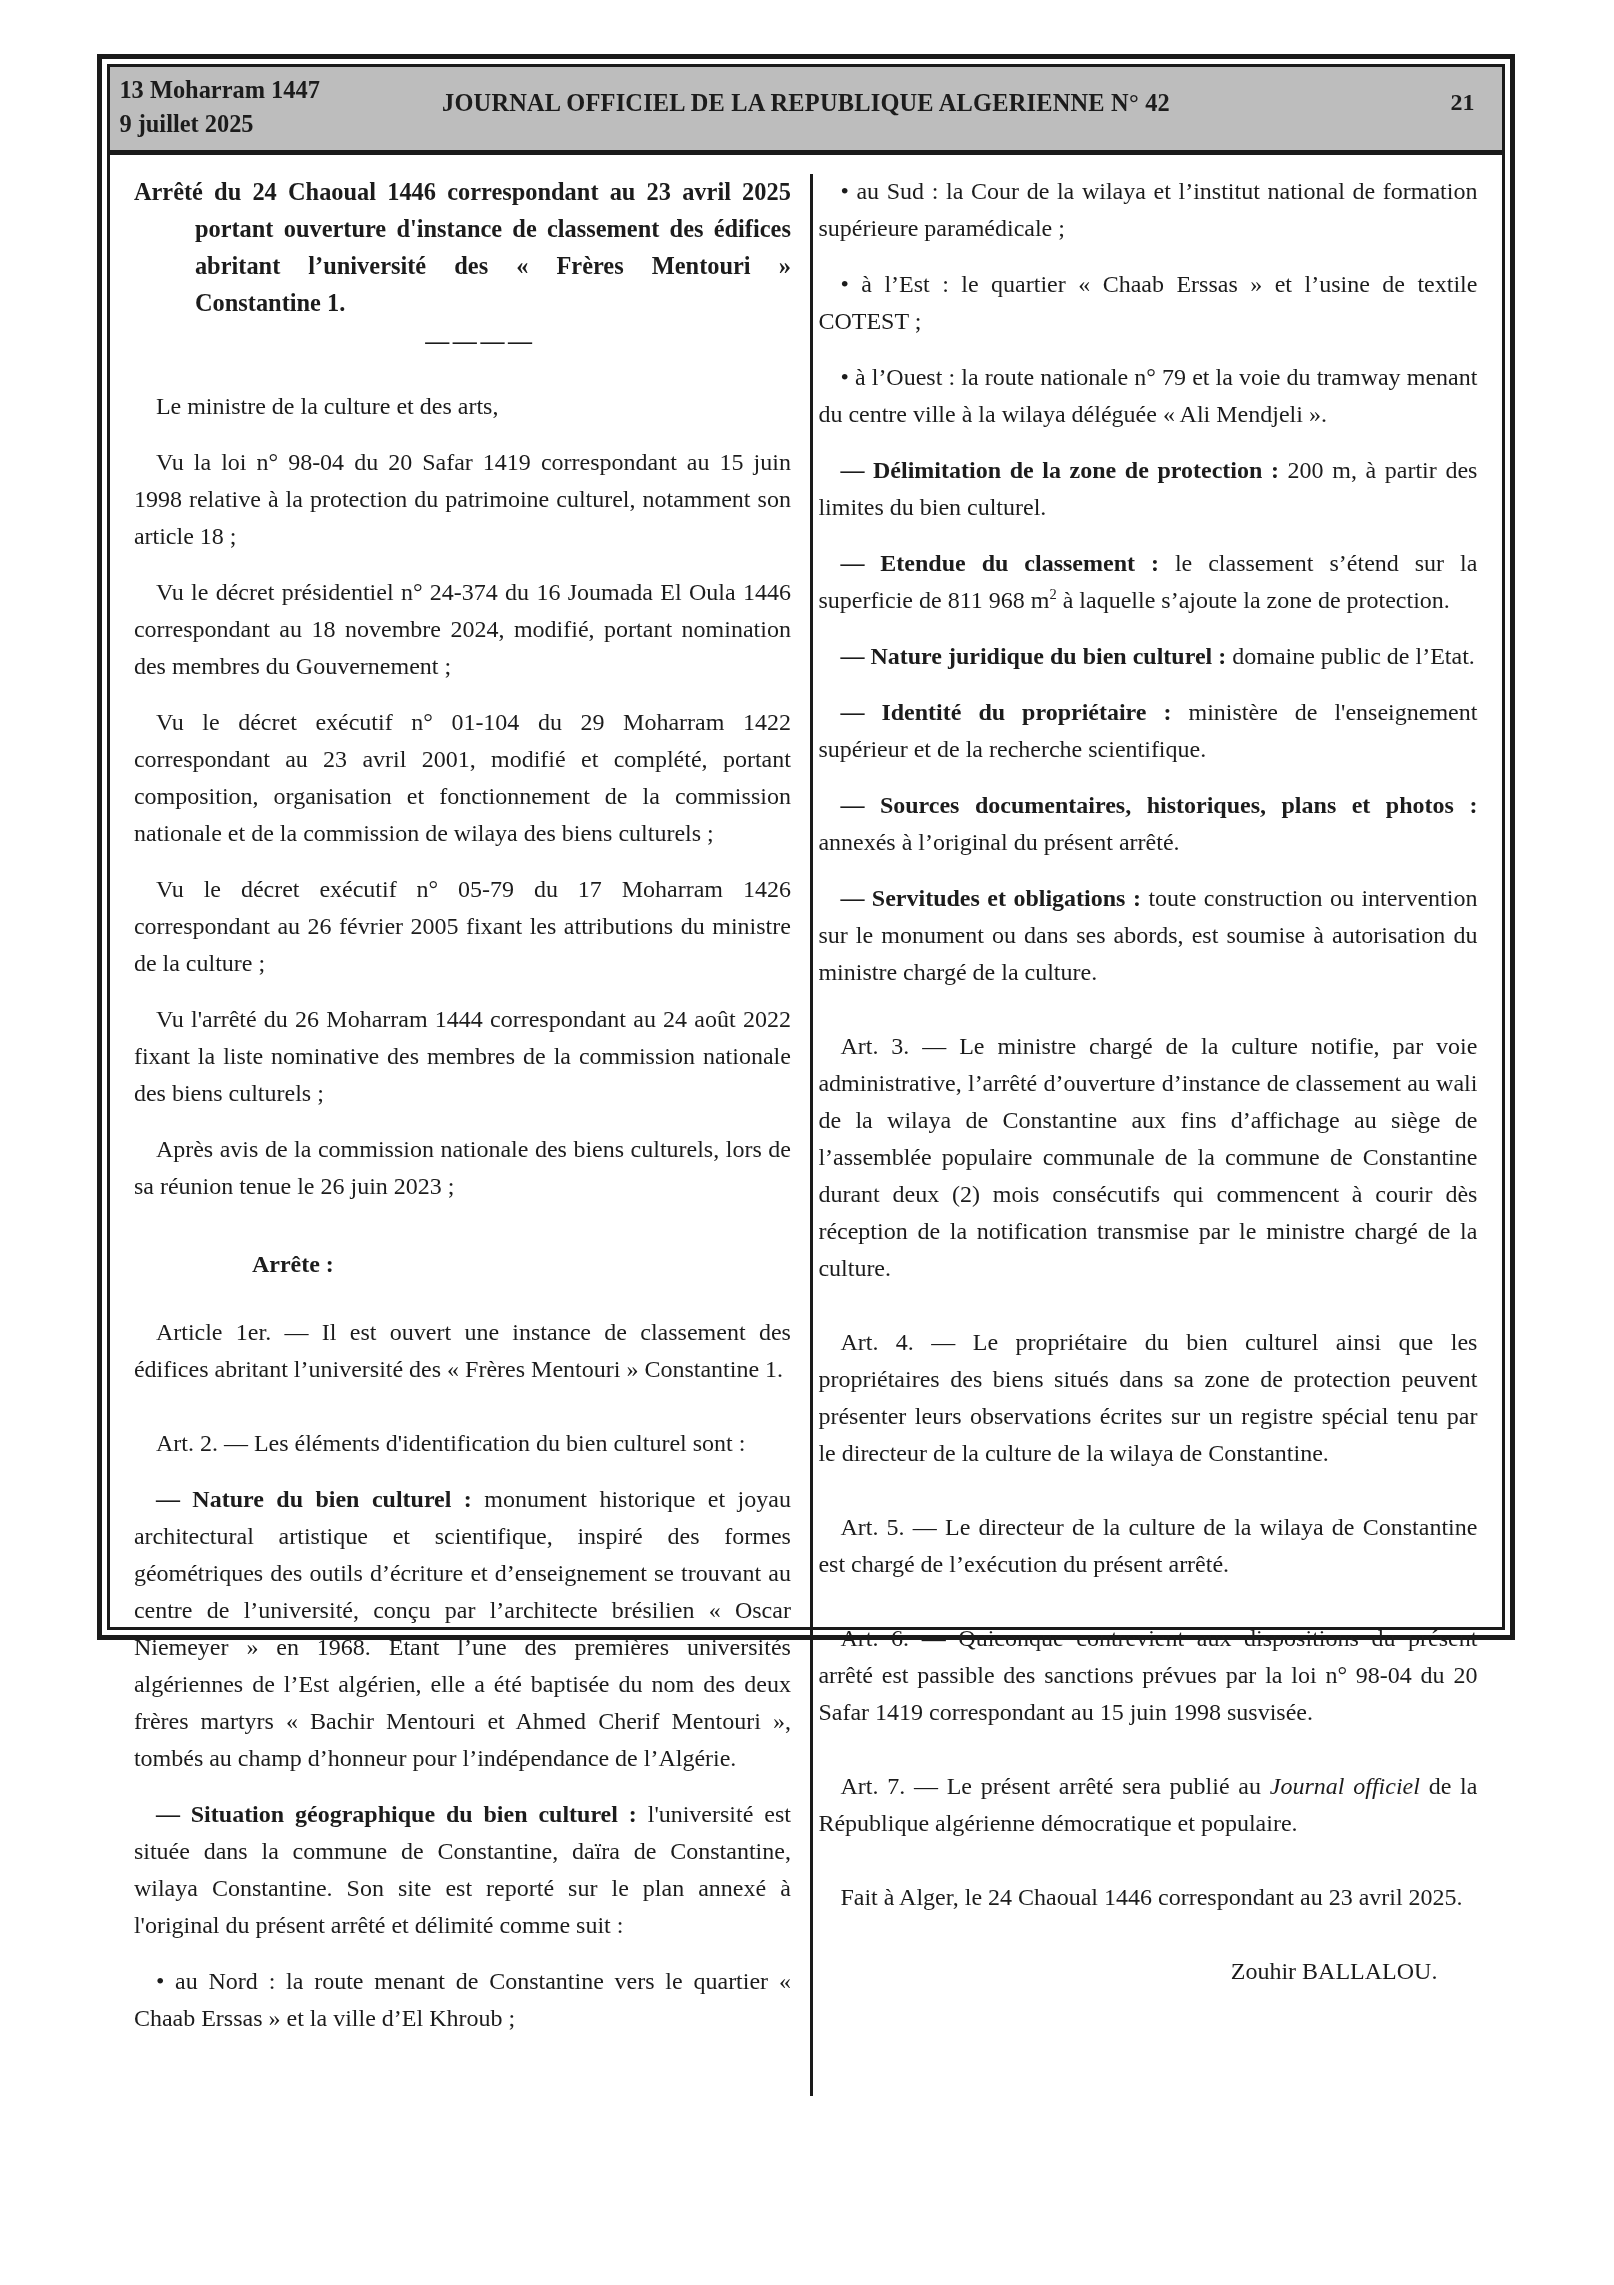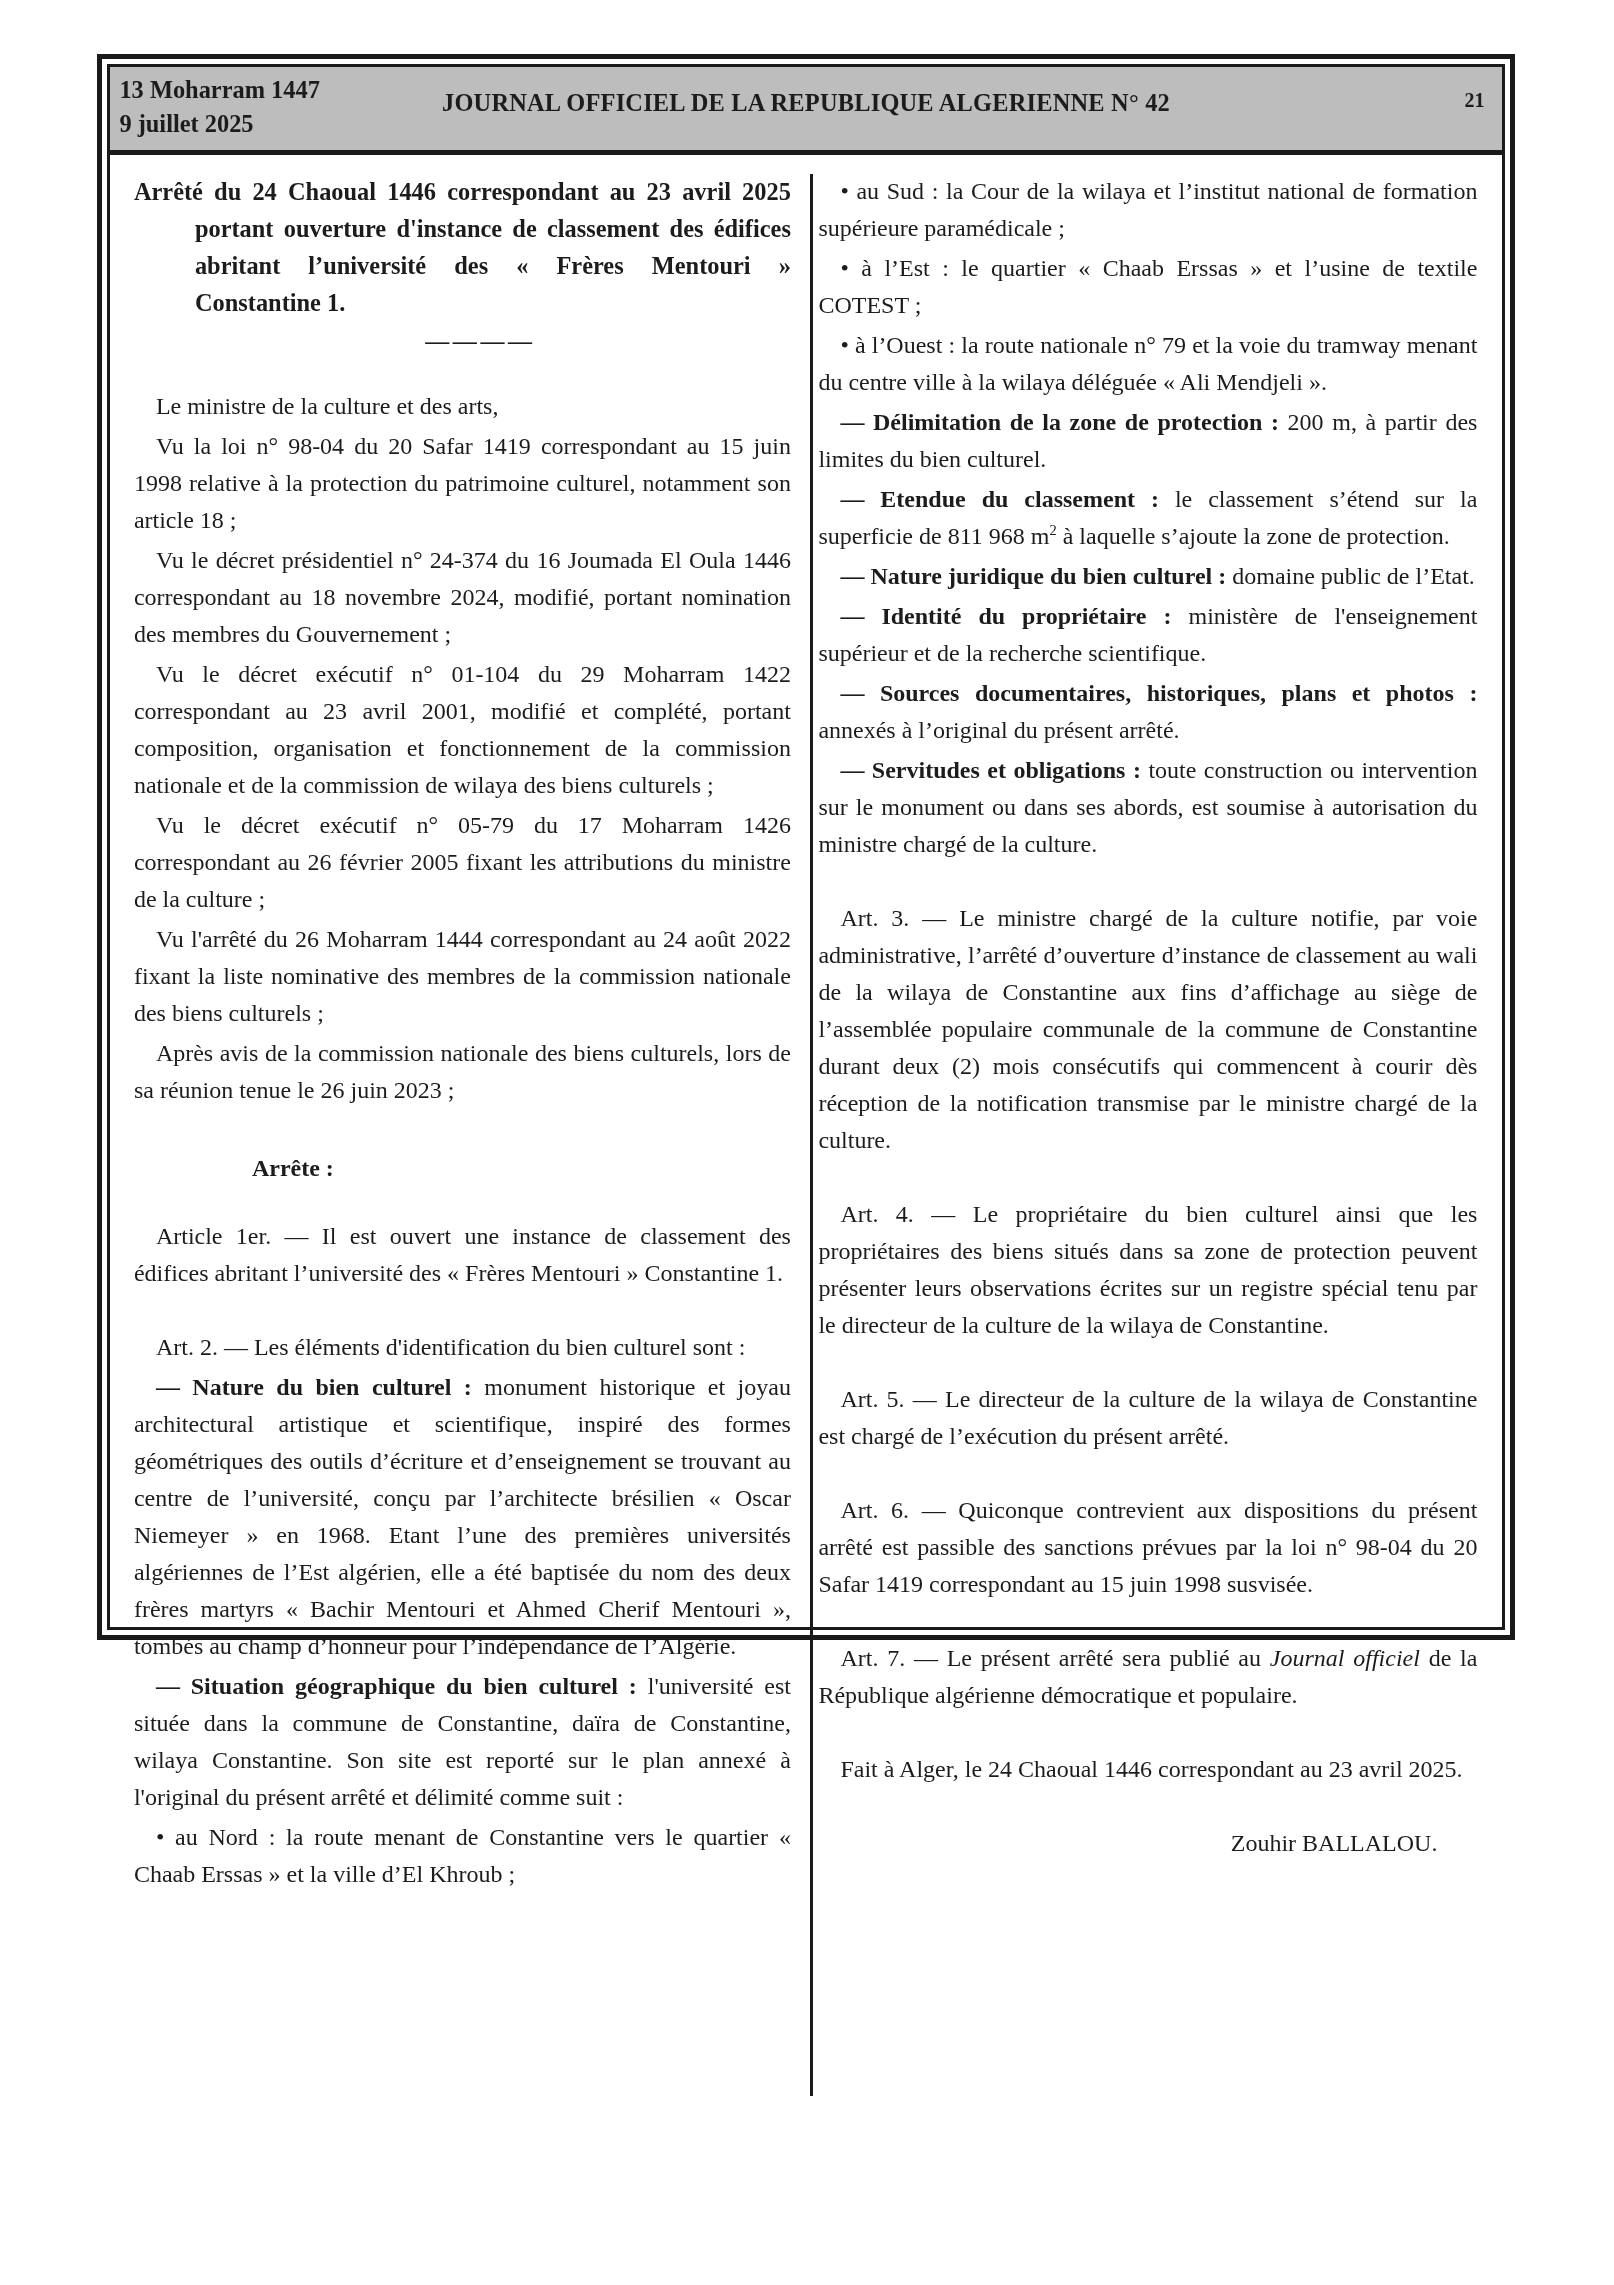--- a/index.html
+++ b/index.html
@@ -12,31 +12,31 @@
     position: absolute; left: 5.4px; top: 5.4px; right: 5.4px; bottom: 5.4px;
     border: 3.6px solid #1a1a1a; box-sizing: border-box; background: #fff;
   }
   .header {
     position: absolute; left: 0; top: 0; right: 0; height: 88px;
     background: #bdbdbd; border-bottom: 5.4px solid #1a1a1a; box-sizing: border-box;
     font-family: "Liberation Serif", serif; font-weight: bold; color: #1c1c1c;
   }
   .hdr-date { position: absolute; left: 9px; top: 5.4px; font-size: 24.4px; line-height: 34px; }
   .hdr-title { position: absolute; left: 0; right: 0; top: 22px; text-align: center; font-size: 24.4px; letter-spacing: 0.2px; }
-  .hdr-page { position: absolute; right: 17px; top: 22px; font-size: 20px; text-align: right; }
+  .hdr-page { position: absolute; right: 27px; top: 22px; font-size: 24px; text-align: right; }
   .col {
     position: absolute; top: 106px; font-family: "Liberation Serif", serif;
     font-size: 24px; line-height: 37px; color: #1c1c1c; text-align: justify;
   }
   .col-left { left: 23.5px; width: 657px; }
   .col-right { left: 708px; width: 659px; }
   .divider { position: absolute; left: 700px; top: 107px; width: 2.7px; height: 1922px; background: #1a1a1a; }
   p { margin: 0; }
   .ind { text-indent: 22px; }
-  .gap { margin-top: 3px; }
+  .gap { margin-top: 19px; }
   .gap2 { margin-top: 37px; }
   .title-block { font-weight: bold; font-size: 24.4px; line-height: 37px; padding-left: 61px; text-indent: -61px; }
   .sep { text-align: center; font-weight: bold; margin-top: 1.8px; letter-spacing: 3.6px; padding-left: 36px; }
   .arrete { font-weight: bold; padding-left: 118px; margin-top: 41px; }
   b { font-weight: bold; }
   i { font-style: italic; }
   .sign { text-align: right; padding-right: 40px; margin-top: 37px; }
   sup { font-size: 14.5px; line-height: 0; }
 </style>
 </head>

